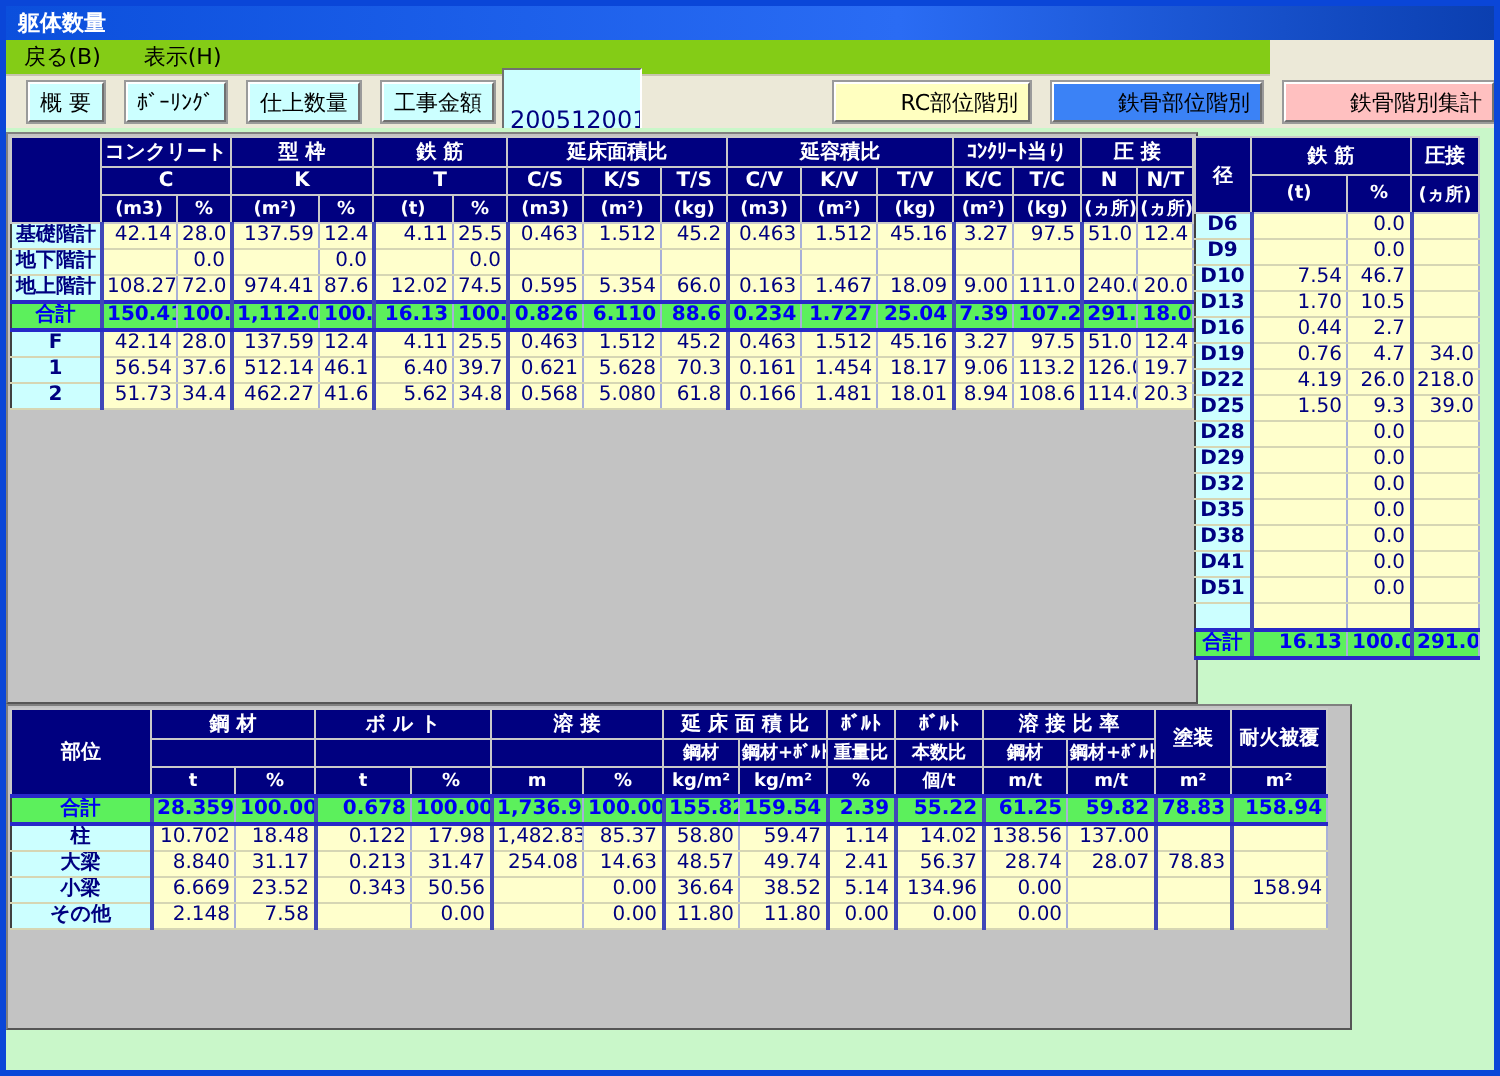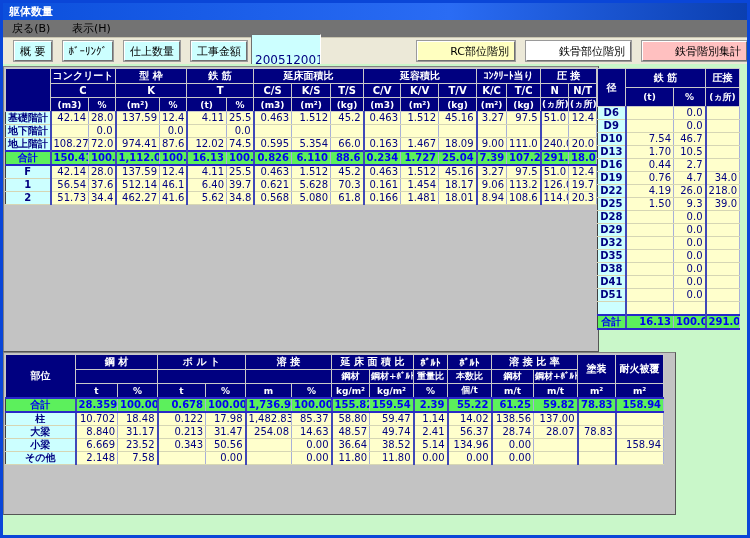--- a/index.html
+++ b/index.html
@@ -2,21 +2,21 @@
 <html><head>
 <meta charset="utf-8">
 <style>
   *{box-sizing:border-box;margin:0;padding:0;}
   html,body{width:750px;height:538px;}
   body{position:relative;font-family:"DejaVu Sans",sans-serif;background:#ece9d8;overflow:hidden;}
   .frame{position:absolute;inset:0;border:3px solid #0a46d8;pointer-events:none;z-index:50;}
   .titlebar{position:absolute;left:3px;top:3px;width:744px;height:17px;
     background:linear-gradient(to right,#0b4fdc,#2a6cf4 60%,#0b3fb0);
     color:#fff;font-size:11px;font-weight:bold;line-height:17px;padding-left:6px;}
-  .menubar{position:absolute;left:3px;top:20px;width:744px;height:18px;background:#737373;
+  .menubar{position:absolute;left:3px;top:20px;width:632px;height:18px;background:#84cc16;
     border-bottom:1px solid #c8c4b0;font-size:11px;line-height:17px;color:#000;}
   .menu-item{display:inline-block;padding:0 9px;cursor:default;}
   .toolbar{position:absolute;left:3px;top:38px;width:744px;height:26px;background:#ece9d8;
     display:flex;align-items:center;}
   .app-label{width:119px;height:22px;background:#000080;color:#00ffff;font-weight:bold;
     font-size:14px;text-align:center;line-height:22px;letter-spacing:2px;margin-left:1px;flex:none;}
   .tbtn{height:20px;font-size:11px;font-family:inherit;background:#ccffff;color:#000;
     border:1px solid;border-color:#ffffff #707070 #707070 #ffffff;outline:1px solid #9a9a9a;
     margin-left:11px;padding:0 5px;white-space:nowrap;flex:none;cursor:default;}
   .field{height:20px;background:#ccffff;border:1px solid;border-color:#707070 #ffffff #ffffff #707070;
@@ -64,21 +64,21 @@
   <span class="menu-item">表示(H)</span>
 </div>
 
 <div class="toolbar">
   <button class="tbtn">概 要</button>
   <button class="tbtn">ﾎﾞｰﾘﾝｸﾞ</button>
   <button class="tbtn">仕上数量</button>
   <button class="tbtn">工事金額</button>
   <div class="field code">200512001</div>
   <button class="tbtn rbtn first" style="background: rgb(255, 255, 192);">RC部位階別</button>
-  <button class="tbtn rbtn" style="background: #ffffff;">鉄骨部位階別</button>
+  <button class="tbtn rbtn" style="background: #3b82f6;">鉄骨部位階別</button>
   <button class="tbtn rbtn" style="background: rgb(255, 192, 192);">鉄骨階別集計</button>
 </div>
 
 <div class="content">
   <div class="panel" id="top-panel"></div>
   <div class="panel" id="bottom-panel"></div>
 
   <table id="main-table">
     <colgroup>
       <col style="width:45px">

